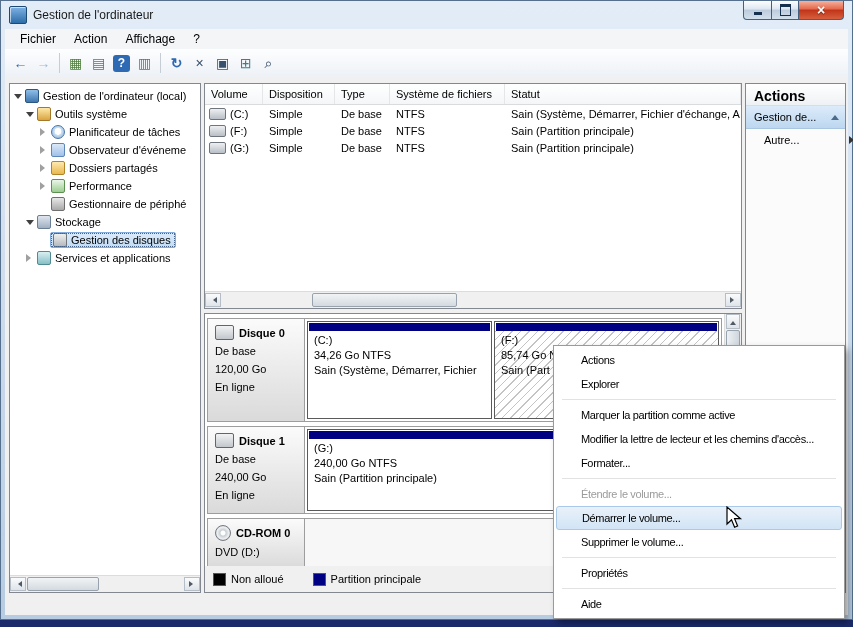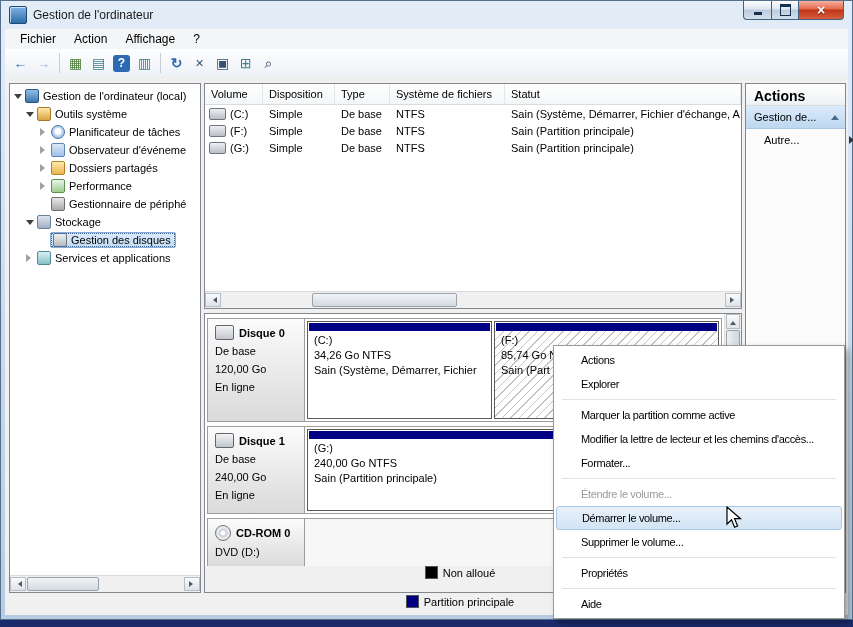--- a/index.html
+++ b/index.html
@@ -104,21 +104,21 @@
   .part{position:absolute;top:2px;bottom:2px;border:1px solid #5a5a5a;background:#fff;
     display:flex;flex-direction:column;box-sizing:border-box;overflow:hidden;}
   .band{height:8px;margin:1px 1px 0 1px;background:#000082;flex:none;}
   .pbody{flex:1;padding:2px 6px;font-size:11px;line-height:15px;white-space:nowrap;overflow:hidden;}
   .part.hatch .pbody{background:repeating-linear-gradient(135deg,#c4c4c4 0 1px,transparent 1px 6px);}
   .p-c{left:2px;width:185px;}
   .p-f{left:189px;right:2px;}
   .p-g{left:2px;right:2px;}
   .cd-empty{flex:1;background:#f7f7f7;}
   .legend{position:absolute;left:0;right:17px;bottom:0;height:26px;background:#f0f0f0;
-    display:flex;align-items:center;gap:16px;padding-left:8px;font-size:11px;flex-direction:column;}
+    display:flex;align-items:center;gap:29px;padding-left:8px;font-size:11px;}
   .leg-item{display:flex;align-items:center;}
   .leg-sq{width:11px;height:11px;border:1px solid #555;margin-right:5px;flex:none;}
   .sq-black{background:#000000;}.sq-navy{background:#000082;}
   
   .actions{left:740px;top:6px;width:101px;height:510px;background:#fbfbfb;font-size:11px;}
   .actions-title{height:22px;box-sizing:border-box;background:linear-gradient(#ffffff,#eef1f4);
     border-bottom:1px solid #d8dde3;font-weight:bold;padding:4px 0 0 8px;font-size:14px;}
   .action-section{height:22px;background:linear-gradient(#dcebfa,#bdd7f0);border-bottom:1px solid #a8c6e2;
     display:flex;align-items:center;padding:0 6px 0 8px;}
   .asec-label{flex:1;white-space:nowrap;overflow:hidden;}

